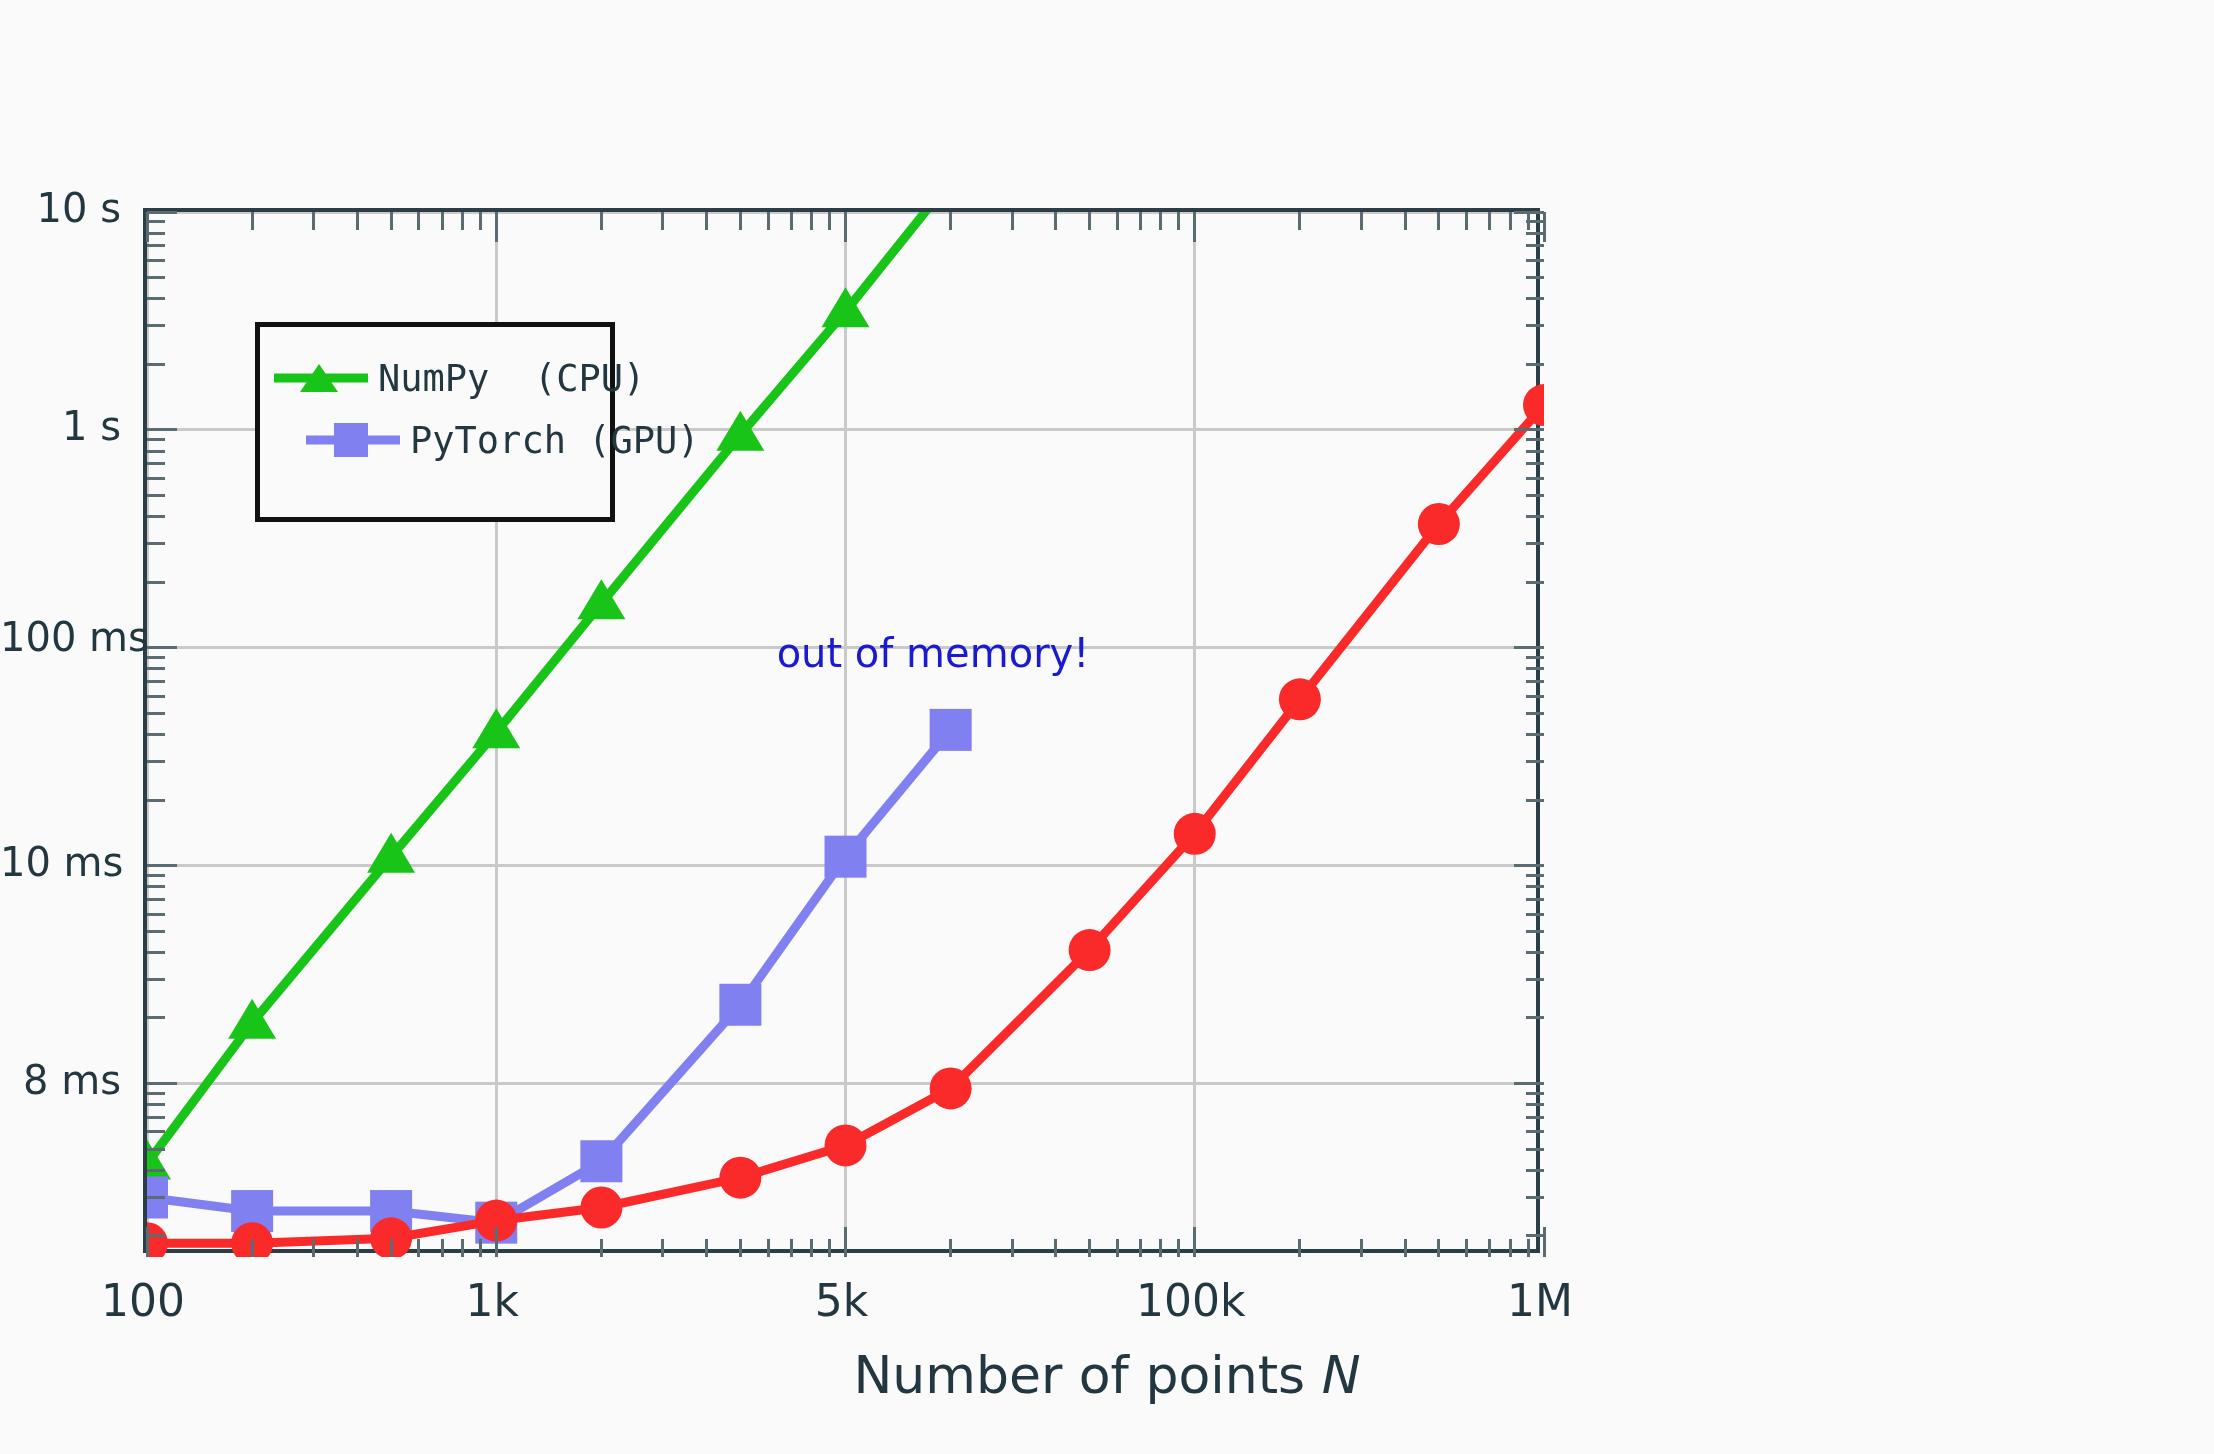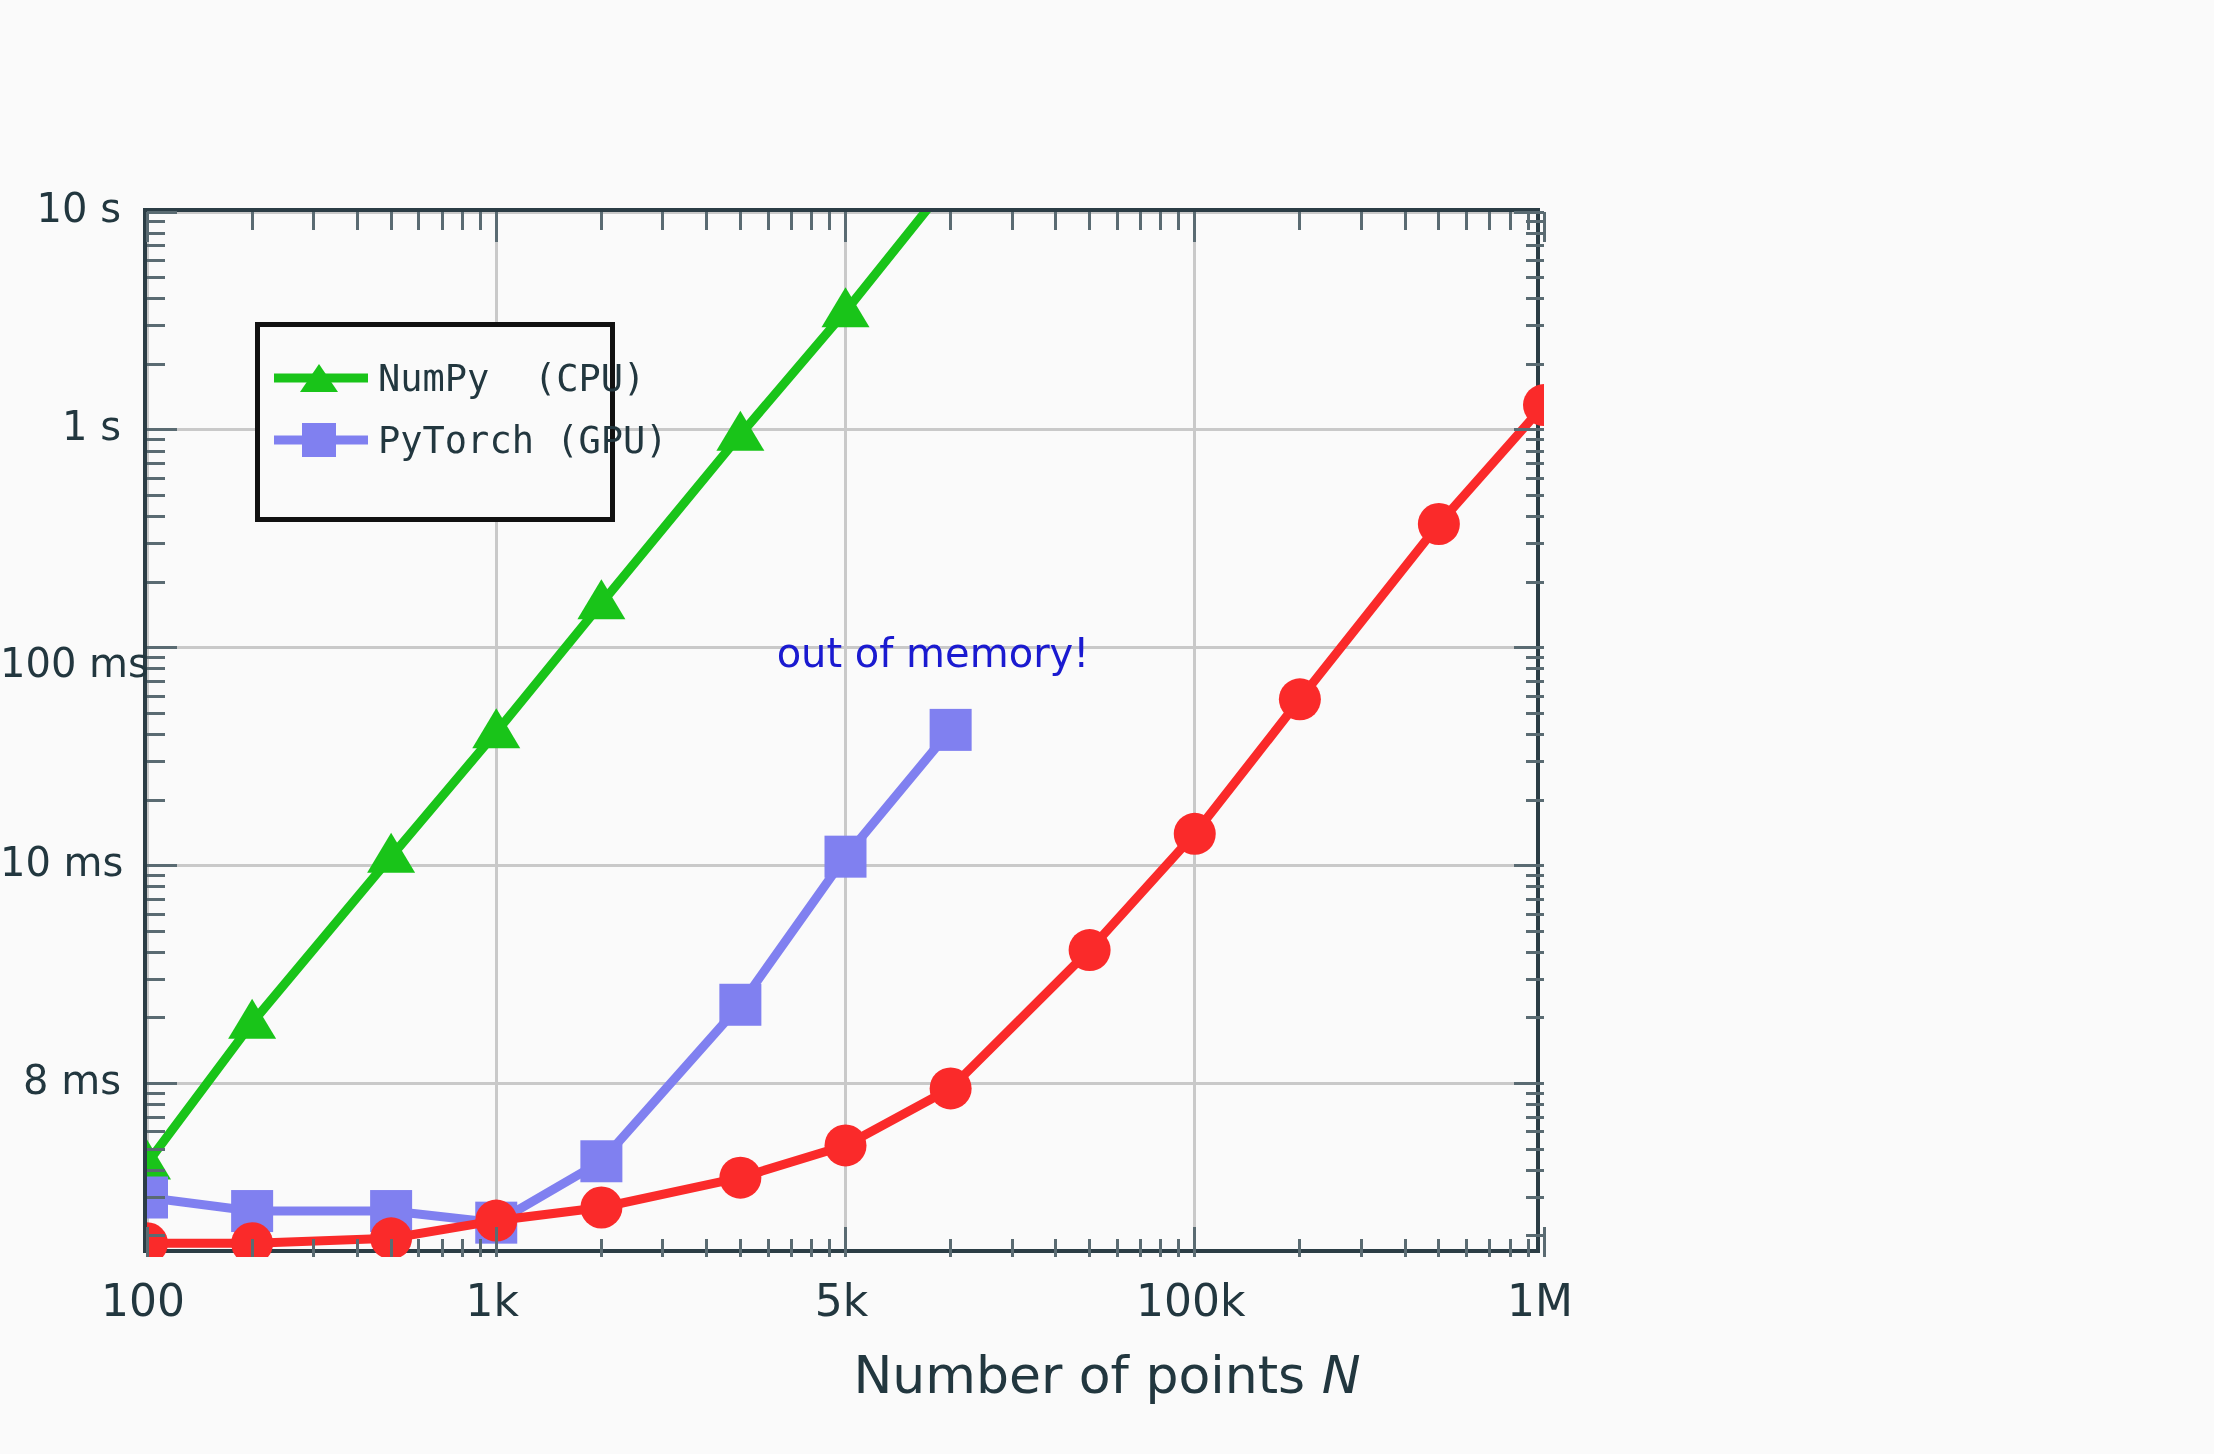--- a/index.html
+++ b/index.html
@@ -309,21 +309,21 @@
         <div class="tick-x" style="left: 1379.52px; height: 18px; top: 0px;"></div>
         <div class="tick-x" style="left: 1379.52px; height: 18px; top: 1027px;"></div>
         <div class="tick-x" style="left: 1395.5px; height: 30px; top: 0px;"></div>
         <div class="tick-x" style="left: 1395.5px; height: 30px; top: 1015px;"></div>
       </div>
   </div>
 
   <div id="ylabels">
       <div class="ylabel" style="top: 208px; left: 0px; width: 121px;">10 s</div>
       <div class="ylabel" style="top: 425.895px; left: 0px; width: 121px;">1 s</div>
-      <div class="ylabel" style="top: 663px; left: 0px; width: 121px;">100 ms</div>
+      <div class="ylabel" style="top: 637px; left: 0px; width: 121px;">100 ms</div>
       <div class="ylabel" style="top: 861.686px; left: 0px; width: 121px;">10 ms</div>
       <div class="ylabel" style="top: 1079.58px; left: 0px; width: 121px;">8 ms</div>
     </div>
   <div id="xlabels">
       <div class="xlabel" style="left: 143px; top: 1275px;">100</div>
       <div class="xlabel" style="left: 492.25px; top: 1275px;">1k</div>
       <div class="xlabel" style="left: 841.5px; top: 1275px;">5k</div>
       <div class="xlabel" style="left: 1190.75px; top: 1275px;">100k</div>
       <div class="xlabel" style="left: 1540px; top: 1275px;">1M</div>
     </div>
@@ -335,21 +335,21 @@
   <div id="legend">
       <div class="leg-row" style="top: 20px;">
         <div class="leg-sample">
           <div class="leg-line" style="background: rgb(25, 196, 25);"></div>
           <div class="leg-mk">
             <div class="tri" style="border-bottom:28px solid #19c419"></div>
           </div>
         </div>
         <div class="leg-text">NumPy  (CPU)</div>
       </div>
-      <div class="leg-row" style="top: 82px;">
+      <div class="leg-row" style="top: 82px; margin-left: 32px;">
         <div class="leg-sample">
           <div class="leg-line" style="background: rgb(128, 128, 240);"></div>
           <div class="leg-mk">
             <div class="sq" style="background:#8080f0"></div>
           </div>
         </div>
         <div class="leg-text">PyTorch (GPU)</div>
       </div>
     </div>
 

